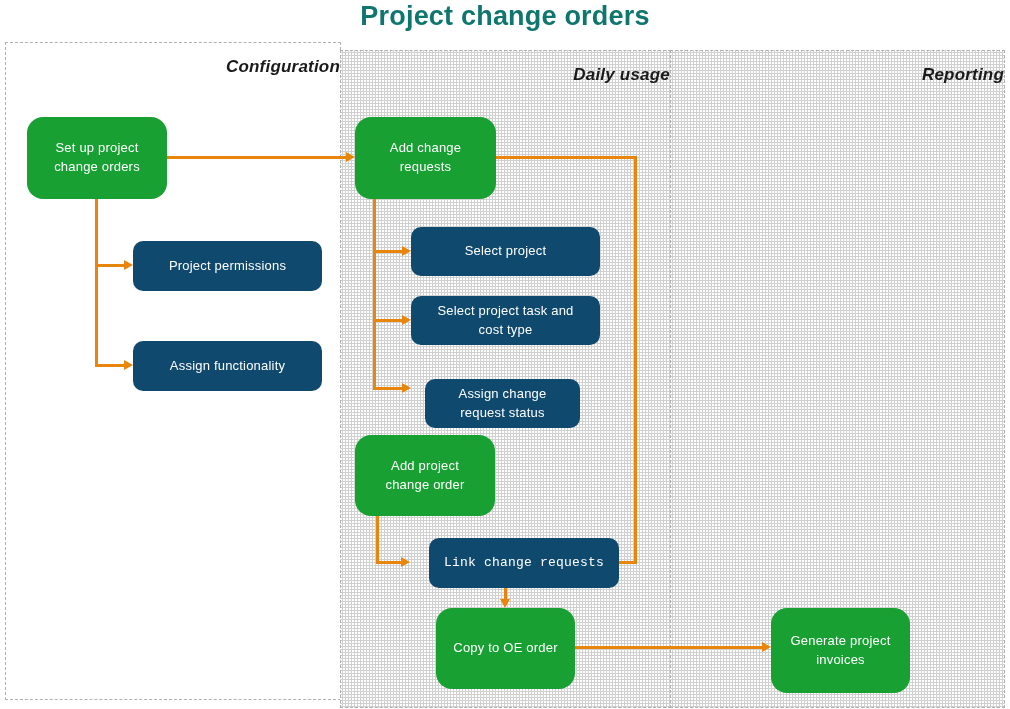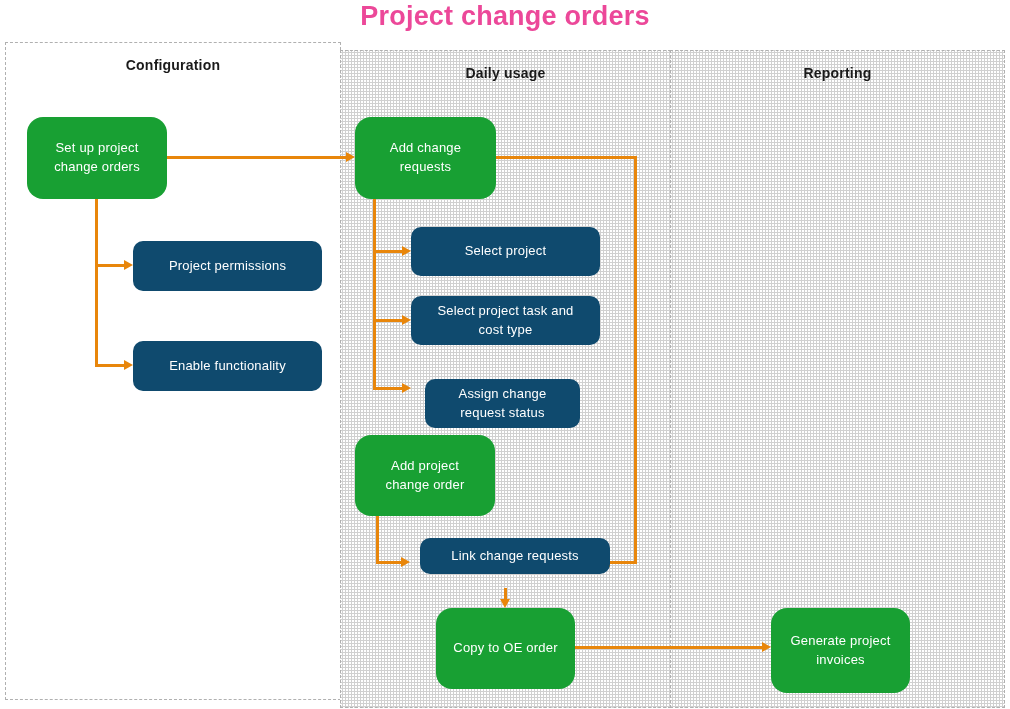--- a/index.html
+++ b/index.html
@@ -10,46 +10,47 @@
     height: 709px;
     background: #ffffff;
     overflow: hidden;
   }
   .page-title {
     position: absolute;
     top: 1px; left: 0; width: 100%;
     text-align: center;
     font-size: 27px;
     font-weight: 700;
-    color: #ec4899;
+    color: #0f766e;
     letter-spacing: 0.2px;
   }
   .column {
     position: absolute;
     top: 42px;
     height: 658px;
     box-sizing: border-box;
     border: 1px dashed #b0b0b0;
   }
   .col-config { left: 5px;   width: 336px; background: #ffffff; }
   .col-daily  { left: 340px; width: 331px; }
   .col-report { left: 670px; width: 335px; }
   .dotted-bg {
     background-color: #ffffff;
     background-image: radial-gradient(#d0d0d0 1px, transparent 1.2px);
     background-size: 3px 3px;
     margin-top: 8px;
   }
   .col-header {
     margin-top: 14px;
-    text-align: center;
-    font-size: 14px;
+    text-align: right;
+    font-size: 17px;
     font-weight: 700;
     color: #1a1a1a;
     letter-spacing: 0.2px;
+    font-style: italic;
   }
   .node {
     position: absolute;
     box-sizing: border-box;
     display: flex;
     align-items: center;
     justify-content: center;
     text-align: center;
     color: #ffffff;
     font-size: 13px;
@@ -111,31 +112,31 @@
   <div class="line" style="left:504px;top:588px;width:3px;height:12px;"></div>
   <div class="ad" style="left:500px;top:599px;"></div>
 
   <div class="line" style="left:575px;top:646px;width:188px;height:3px;"></div>
   <div class="ar" style="left:762px;top:642px;"></div>
 
   <div class="node green" style="left:27px;top:117px;width:140px;height:82px;">Set up project change orders</div>
 
   <div class="node navy" style="left:133px;top:241px;width:189px;height:50px;">Project permissions</div>
 
-  <div class="node navy" style="left:133px;top:341px;width:189px;height:50px;">Enable functionality</div>
+  <div class="node navy" style="left:133px;top:341px;width:189px;height:50px;">Assign functionality</div>
 
   <div class="node green" style="left:355px;top:117px;width:141px;height:82px;">Add change requests</div>
 
   <div class="node navy" style="left:411px;top:227px;width:189px;height:49px;">Select project</div>
 
   <div class="node navy" style="left:411px;top:296px;width:189px;height:49px;">Select project task and cost type</div>
 
   <div class="node navy" style="left:425px;top:364px;width:155px;height:49px;margin-top:15px;">Assign change request status</div>
 
   <div class="node green" style="left:355px;top:435px;width:140px;height:81px;">Add project change order</div>
 
-  <div class="node navy" style="left:420px;top:538px;width:190px;height:36px;">Link change requests</div>
+  <div class="node navy" style="left:429px;top:538px;width:190px;height:50px;font-family:Liberation Mono, monospace;">Link change requests</div>
 
   <div class="node green" style="left:436px;top:608px;width:139px;height:81px;">Copy to OE order</div>
 
   <div class="node green" style="left:771px;top:608px;width:139px;height:85px;">Generate project invoices</div>
 
 </div>
 
 </body></html>

